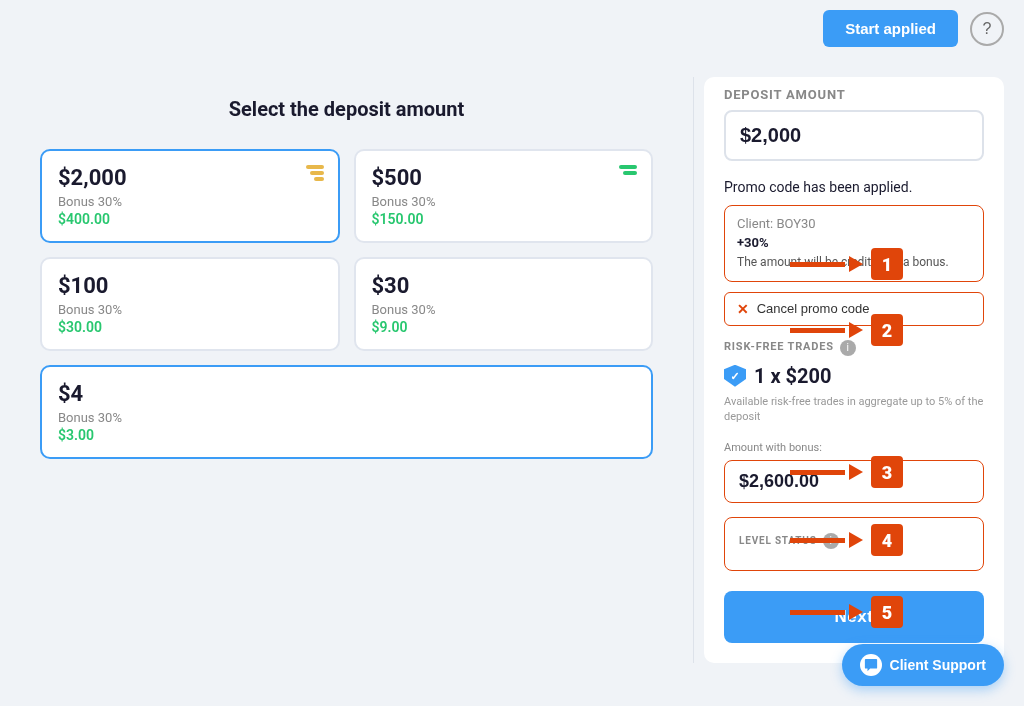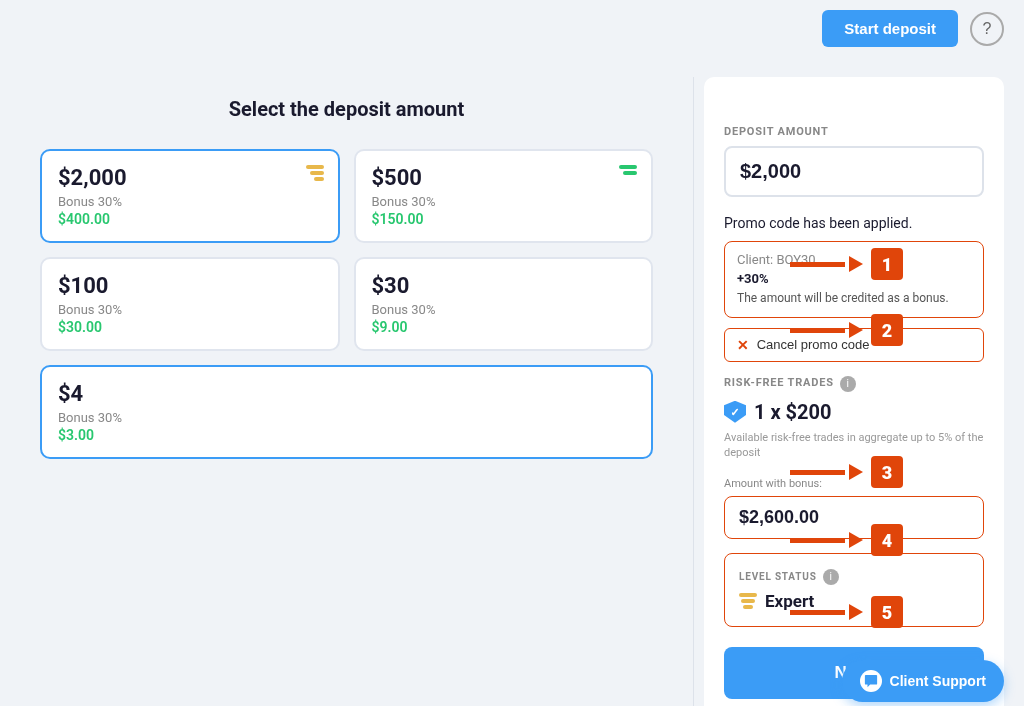--- a/index.html
+++ b/index.html
@@ -154,27 +154,26 @@
 
     
     .right-panel {
       width: 300px;
       padding: 10px 20px 20px 20px;
       background: white;
       border-radius: 10px;
     }
 
     .section-label {
-      font-size: 11px;
+      font-size: 13px;
       font-weight: 700;
       color: #888;
       letter-spacing: 0.8px;
       text-transform: uppercase;
       margin-bottom: 8px;
-      margin-top: 38px;
     }
 
     .deposit-input {
       width: 100%;
       border: 2px solid #dde2ea;
       border-radius: 8px;
       padding: 12px 14px;
       font-size: 20px;
       font-weight: 600;
       color: #1a1a2e;
@@ -340,21 +339,21 @@
       padding: 16px;
       font-size: 17px;
       font-weight: 700;
       cursor: pointer;
       letter-spacing: 0.5px;
     }
 
     
     .client-support {
       position: fixed;
-      bottom: 4px;
+      bottom: 20px;
       right: 20px;
       background: #3b9cf6;
       color: white;
       border: none;
       border-radius: 30px;
       padding: 10px 18px;
       font-size: 14px;
       font-weight: 600;
       cursor: pointer;
       display: flex;
@@ -391,21 +390,21 @@
       background: #e8b84b;
     }
     .expert-icon span:nth-child(1) { width: 18px; }
     .expert-icon span:nth-child(2) { width: 14px; }
     .expert-icon span:nth-child(3) { width: 10px; }
   </style>
 </head>
 <body>
 
 <div class="topbar">
-  <button class="start-trading-btn">Start deposit</button>
+  <button class="start-trading-btn">Start applied</button>
   <button class="help-icon-btn">
     <span>?</span>
   </button>
 </div>
 
 <div class="main-layout">
 
   <div class="left-panel">
     <h2 class="panel-title">Select the deposit amount</h2>
 
@@ -490,28 +489,20 @@
     <div class="risk-free-note">Available risk-free trades in aggregate up to 5% of the deposit</div>
 
     <div class="amount-bonus-label">Amount with bonus:</div>
     <input class="amount-bonus-input" type="text" value="$2,600.00" readonly="" style="">
 
     <div class="level-status-box">
       <div class="level-status-header">
         <span class="level-status-label">LEVEL STATUS</span>
         <span class="info-icon">i</span>
       </div>
-      <div class="level-status-value">
-        <div class="expert-icon">
-          <span></span>
-            <span></span>
-            <span></span>
-        </div>
-        <span>Expert</span>
-      </div>
     </div>
 
     <button class="next-btn">Next</button>
   </div>
 
 </div>
 
 <div style="position:fixed; top:0; left:0; width:100%; height:100%; pointer-events:none; z-index:100;">
 
   <div style="position:absolute; top:248px; left:790px; display:flex; align-items:center; gap:4px;">

